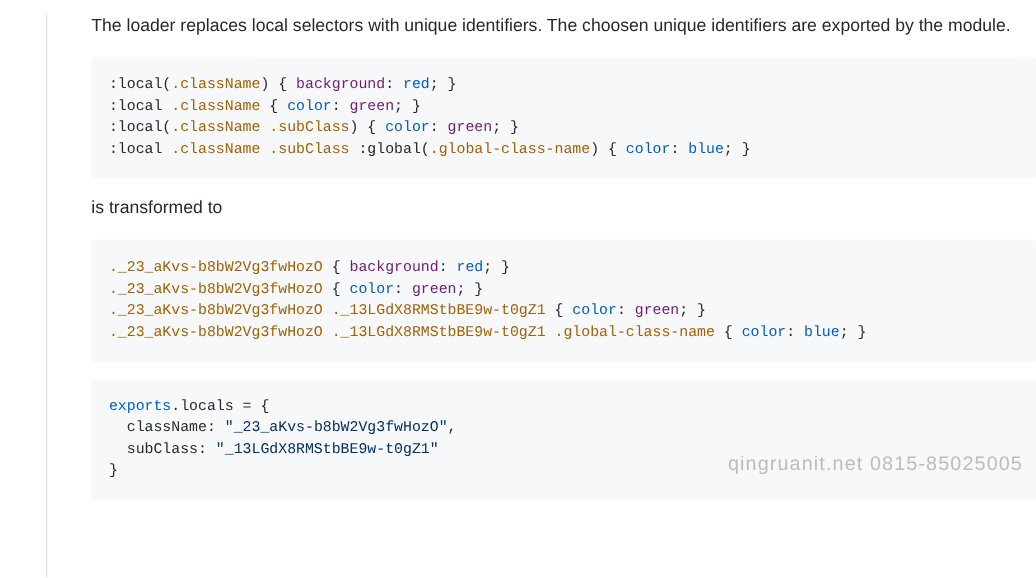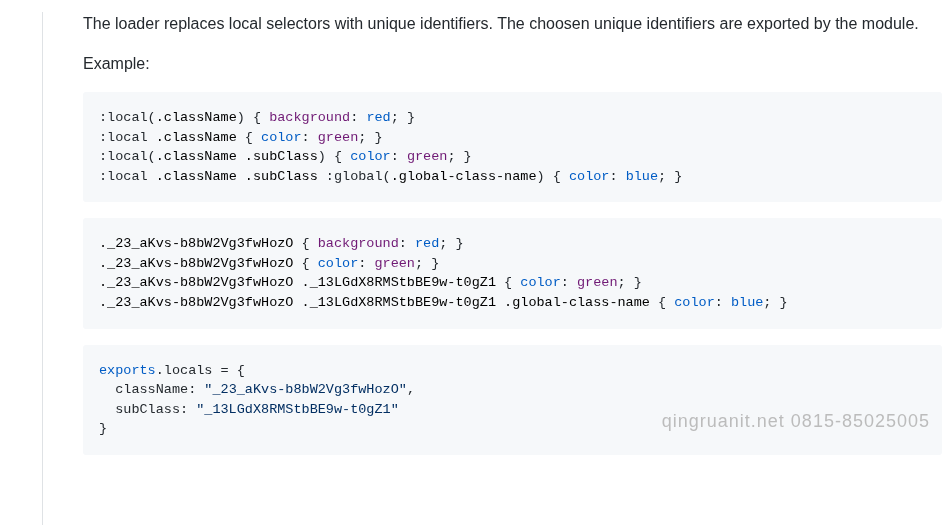--- a/index.html
+++ b/index.html
@@ -30,21 +30,21 @@
       border-radius: 3px;
       padding: 16px;
       margin-bottom: 16px;
       font-family: "SFMono-Regular", Consolas, "Liberation Mono", Menlo, monospace;
       font-size: 13.5px;
       line-height: 1.45;
       overflow: auto;
       white-space: pre;
       color: #24292e;
     }      
-    .tok-class { color: #000000; }    
+    .tok-class { color: #a16207; }    
     .tok-prop { color: #005cc5; }     
     .tok-str { color: #032f62; }     
     .tok-punc { color: #24292e; }
     .tok-green { color: #701a75; }   
     .watermark {
       position: absolute;
       right: 12px;
       bottom: 90px;
       color: #bcbcbc;
       font-size: 18px;
@@ -53,27 +53,27 @@
       pointer-events: none;
     }
   </style>
 </head>
 <body>
 
 <div class="container">
 
   <p class="prose">The loader replaces local selectors with unique identifiers. The choosen unique identifiers are exported by the module.</p>
 
-  <p class="prose">Example:</p>
 
   <div class="code-block"><span class="tok-punc">:local(</span><span class="tok-class">.className</span><span class="tok-punc">)</span><span class="tok-punc"> { </span><span class="tok-green">background</span><span class="tok-punc">: </span><span class="tok-prop">red</span><span class="tok-punc">; }</span>
 <span class="tok-punc">:local </span><span class="tok-class">.className</span><span class="tok-punc"> { </span><span class="tok-prop">color</span><span class="tok-punc">: </span><span class="tok-green">green</span><span class="tok-punc">; }</span>
 <span class="tok-punc">:local(</span><span class="tok-class">.className</span><span> </span><span class="tok-class">.subClass</span><span class="tok-punc">)</span><span class="tok-punc"> { </span><span class="tok-prop">color</span><span class="tok-punc">: </span><span class="tok-green">green</span><span class="tok-punc">; }</span>
 <span class="tok-punc">:local </span><span class="tok-class">.className</span><span> </span><span class="tok-class">.subClass</span><span class="tok-punc"> :global(</span><span class="tok-class">.global-class-name</span><span class="tok-punc">)</span><span class="tok-punc"> { </span><span class="tok-prop">color</span><span class="tok-punc">: </span><span class="tok-prop">blue</span><span class="tok-punc">; }</span></div>
 
+  <p class="prose">is transformed to</p>
 
   <div class="code-block"><span class="tok-class">._23_aKvs-b8bW2Vg3fwHozO</span><span class="tok-punc"> { </span><span class="tok-green">background</span><span class="tok-punc">: </span><span class="tok-prop">red</span><span class="tok-punc">; }</span>
 <span class="tok-class">._23_aKvs-b8bW2Vg3fwHozO</span><span class="tok-punc"> { </span><span class="tok-prop">color</span><span class="tok-punc">: </span><span class="tok-green">green</span><span class="tok-punc">; }</span>
 <span class="tok-class">._23_aKvs-b8bW2Vg3fwHozO</span><span> </span><span class="tok-class">._13LGdX8RMStbBE9w-t0gZ1</span><span class="tok-punc"> { </span><span class="tok-prop">color</span><span class="tok-punc">: </span><span class="tok-green">green</span><span class="tok-punc">; }</span>
 <span class="tok-class">._23_aKvs-b8bW2Vg3fwHozO</span><span> </span><span class="tok-class">._13LGdX8RMStbBE9w-t0gZ1</span><span> </span><span class="tok-class">.global-class-name</span><span class="tok-punc"> { </span><span class="tok-prop">color</span><span class="tok-punc">: </span><span class="tok-prop">blue</span><span class="tok-punc">; }</span></div>
 
 
   <div class="code-block"><span class="tok-prop">exports</span><span class="tok-punc">.</span><span class="tok-punc">locals</span><span class="tok-punc"> = {</span>
 <span>  </span><span class="tok-punc">className</span><span class="tok-punc">: </span><span class="tok-str">"_23_aKvs-b8bW2Vg3fwHozO"</span><span class="tok-punc">,</span>
 <span>  </span><span class="tok-punc">subClass</span><span class="tok-punc">: </span><span class="tok-str">"_13LGdX8RMStbBE9w-t0gZ1"</span>

